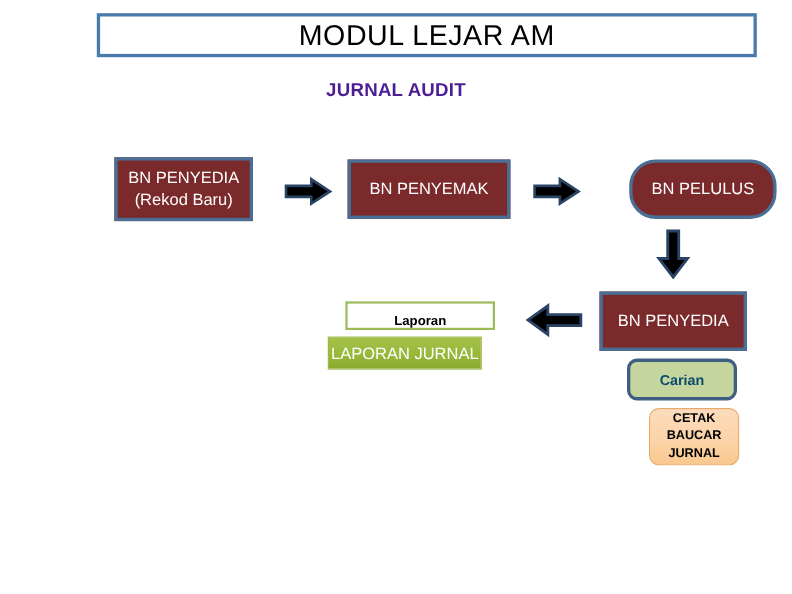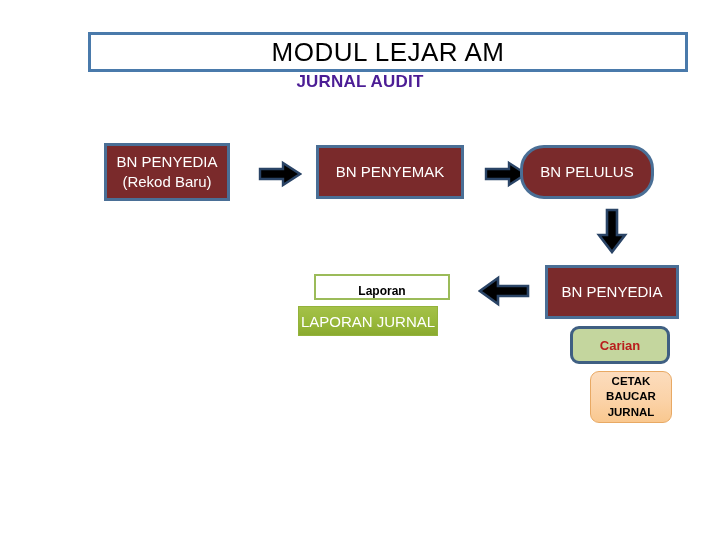--- a/index.html
+++ b/index.html
@@ -13,21 +13,21 @@
     position: relative;
     overflow: hidden;
     font-family: "Liberation Sans", sans-serif;
     -webkit-font-smoothing: antialiased;
   }
 
   
   #title-box {
     position: absolute;
     left: 88px;
-    top: 32px;
+    top: 12px;
     width: 600px;
     height: 40px;
     box-sizing: border-box;
     border: 3px solid #4a7aab;
     background: #ffffff;
     display: flex;
     align-items: center;
     justify-content: center;
   }
   #title-text {
@@ -63,21 +63,21 @@
     align-items: center;
     justify-content: center;
     font-size: 15px;
     line-height: 1.35;
     text-align: center;
     white-space: nowrap;
   }
 
   #box-penyedia-baru { left: 104px; top: 143px; width: 126px; height: 58px; }
   #box-penyemak      { left: 316px; top: 145px; width: 148px; height: 54px; }
-  #box-pelulus       { left: 520px; top: 145px; width: 134px; height: 54px; border-radius: 24px; }
+  #box-pelulus       { left: 572px; top: 145px; width: 134px; height: 54px; border-radius: 24px; }
   #box-penyedia-2    { left: 545px; top: 265px; width: 134px; height: 54px; }
 
   
   .arrow {
     position: absolute;
     line-height: 0;
   }
   #arrow-1 { left: 258px; top: 160px; width: 44px; height: 28px; }
   #arrow-2 { left: 484px; top: 160px; width: 44px; height: 28px; }
   #arrow-down-1 { left: 596px; top: 208px; width: 32px; height: 46px; }
@@ -129,21 +129,21 @@
     height: 38px;
     box-sizing: border-box;
     background: #c4d69e;
     border: 3px solid #3f5f82;
     border-radius: 9px;
     display: flex;
     align-items: center;
     justify-content: center;
     font-size: 13px;
     font-weight: bold;
-    color: #b91c1c;
+    color: #0c4a6e;
     white-space: nowrap;
   }
 
   
   #box-cetak {
     position: absolute;
     left: 570px;
     top: 371px;
     width: 82px;
     height: 52px;

